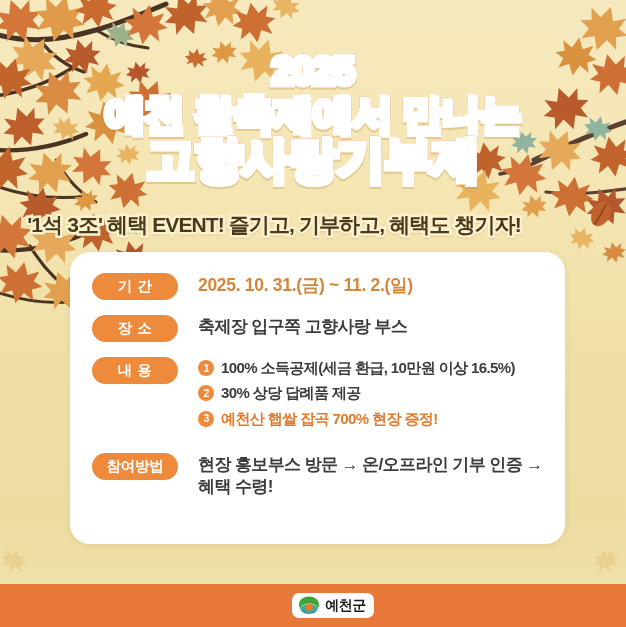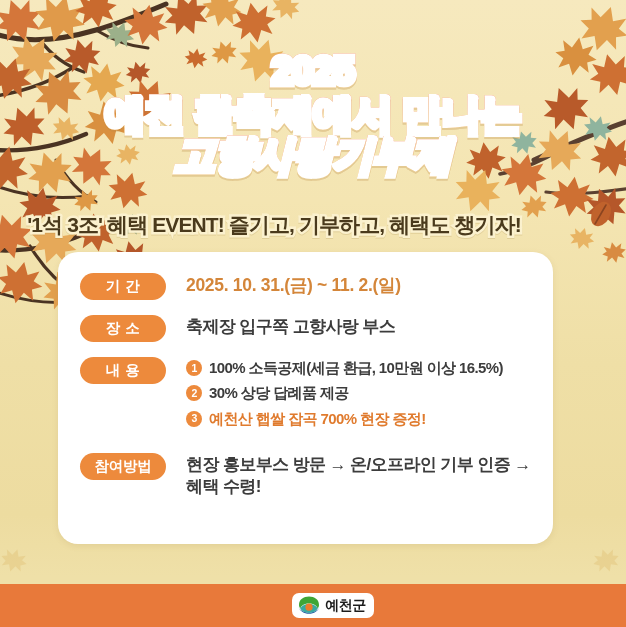--- a/index.html
+++ b/index.html
@@ -31,36 +31,36 @@
     background:linear-gradient(180deg,#F05A28 0%,#F1752B 38%,#F6A43C 78%,#F7B348 100%);
     -webkit-background-clip:text; background-clip:text;
     color:transparent; -webkit-text-fill-color:transparent;
     paint-order:stroke fill;
     -webkit-text-stroke:7px #FFFFFF;
     filter:drop-shadow(0 2px 0 rgba(190,140,70,.30));
     display:block;
   }
   .t1 { font-size:38px; margin-bottom:2px; }
   .t2 { font-size:40px; }
-  .t3 { font-size:40px;font-style:italic; }
+  .t3 { font-size:48px; }
 
   
   .subtitle {
     position:absolute; top:211px; left:0; width:548px;
     text-align:center; z-index:5;
     font-size:21px; font-weight:bold; letter-spacing:-0.9px;
     color:#4A3A1C;
     paint-order:stroke fill;
     -webkit-text-stroke:5px #FBF1CE;
     filter:drop-shadow(0 1px 0 rgba(160,130,70,.22));
   }
 
   
   .card {
-    position:absolute; left:58px; top:252px;
+    position:absolute; left:70px; top:252px;
     width:495px; height:292px;
     background:#FFFFFF;
     border-radius:20px;
     box-shadow:0 2px 6px rgba(150,115,60,.13);
     z-index:4;
     padding:20px 0 0 0;
   }
   .row { display:flex; align-items:flex-start; padding:0 22px; }
   .row + .row { margin-top:14px; }
   .pill {

